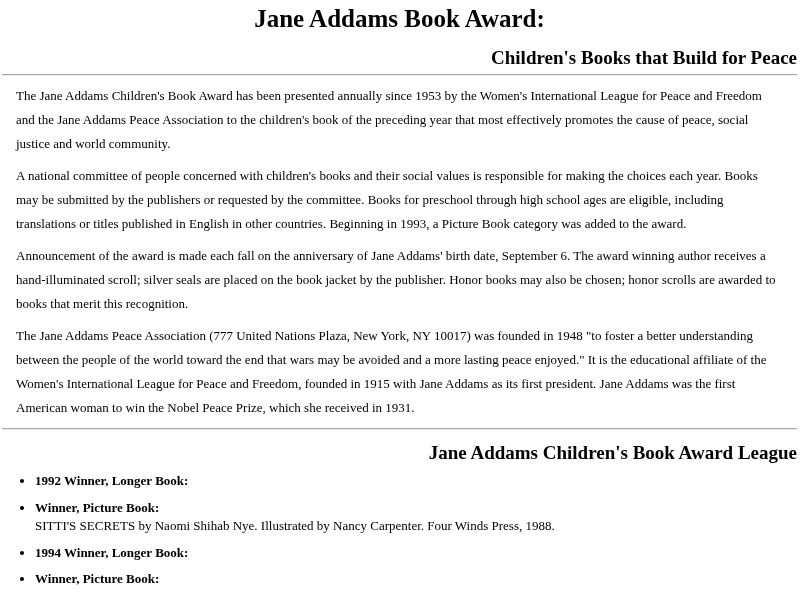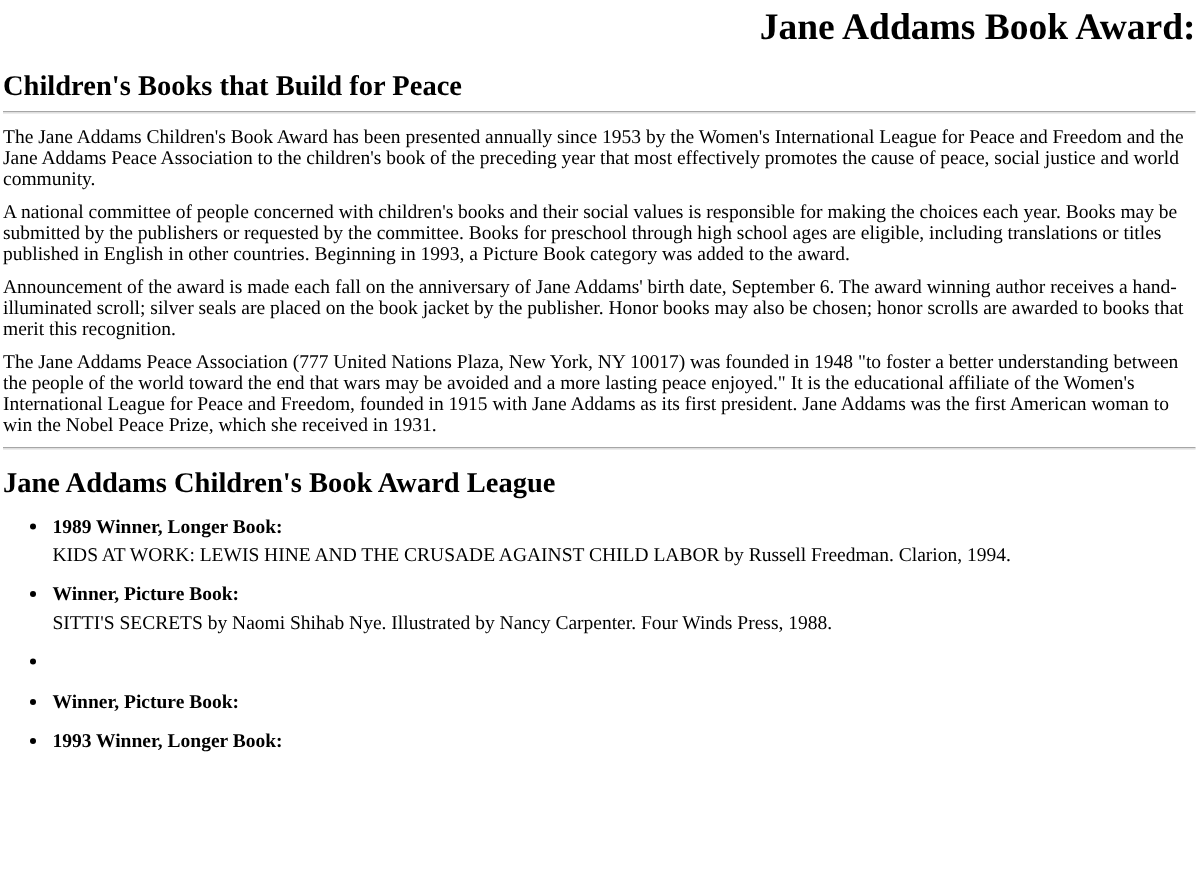--- a/index.html
+++ b/index.html
@@ -9,40 +9,40 @@
     overflow: hidden;
     background: #ffffff;
     color: #000000;
     font-family: "Liberation Serif", "DejaVu Serif", serif;
     font-size: 13px;
   }
   .page { padding: 3px 3px 0 2px; }
   h1 {
     font-size: 25px;
     font-weight: bold;
-    text-align: right;
+    text-align: center;
     margin: 2px 0 0 0;
   }
   h2 {
     font-size: 19px;
     font-weight: bold;
-    text-align: left;
+    text-align: right;
   }
   .subtitle { margin: 14px 0 5px 0; }
   hr {
     border: 0;
     border-top: 1px solid #a6a6a6;
     border-bottom: 1px solid #ececec;
     height: 0;
     margin: 0 0 0 0;
   }
   .rule-winners { margin-top: 4px; }
   p {
-    margin: 8px 0;
-    line-height: 14px;
+    margin: 8px 14px;
+    line-height: 24px;
   }
   .winners-heading { margin: 12px 0 4px 0; }
   ul.winners {
     margin: 8px 0 0 0;
     padding-left: 33px;
     list-style-type: disc;
   }
   ul.winners li {
     line-height: 18.5px;
     margin-bottom: 8px;
@@ -67,29 +67,28 @@
   <p>Announcement of the award is made each fall on the anniversary of Jane Addams' birth date, September 6. The award winning author receives a hand-illuminated scroll; silver seals are placed on the book jacket by the publisher. Honor books may also be chosen; honor scrolls are awarded to books that merit this recognition.</p>
 
   <p>The Jane Addams Peace Association (777 United Nations Plaza, New York, NY 10017) was founded in 1948 "to foster a better understanding between the people of the world toward the end that wars may be avoided and a more lasting peace enjoyed." It is the educational affiliate of the Women's International League for Peace and Freedom, founded in 1915 with Jane Addams as its first president. Jane Addams was the first American woman to win the Nobel Peace Prize, which she received in 1931.</p>
 
   <hr class="rule-winners">
 
   <h2 class="winners-heading">Jane Addams Children's Book Award League</h2>
 
   <ul class="winners">
     <li>
-      <b>1989 Winner, Longer Book:</b><br>
-      <span>KIDS AT WORK: LEWIS HINE AND THE CRUSADE AGAINST CHILD LABOR by Russell Freedman. Clarion, 1994.</span>
+      <b>1992 Winner, Longer Book:</b><br>
     </li>
     <li>
       <b>Winner, Picture Book:</b><br>
       <span>SITTI'S SECRETS by Naomi Shihab Nye. Illustrated by Nancy Carpenter. Four Winds Press, 1988.</span>
     </li>
     <li>
-      <br>
+      <b>1994 Winner, Longer Book:</b><br>
     </li>
     <li>
       <b>Winner, Picture Book:</b><br>
     </li>
     <li>
       <b>1993 Winner, Longer Book:</b><br>
       
     </li>
   </ul>
 

